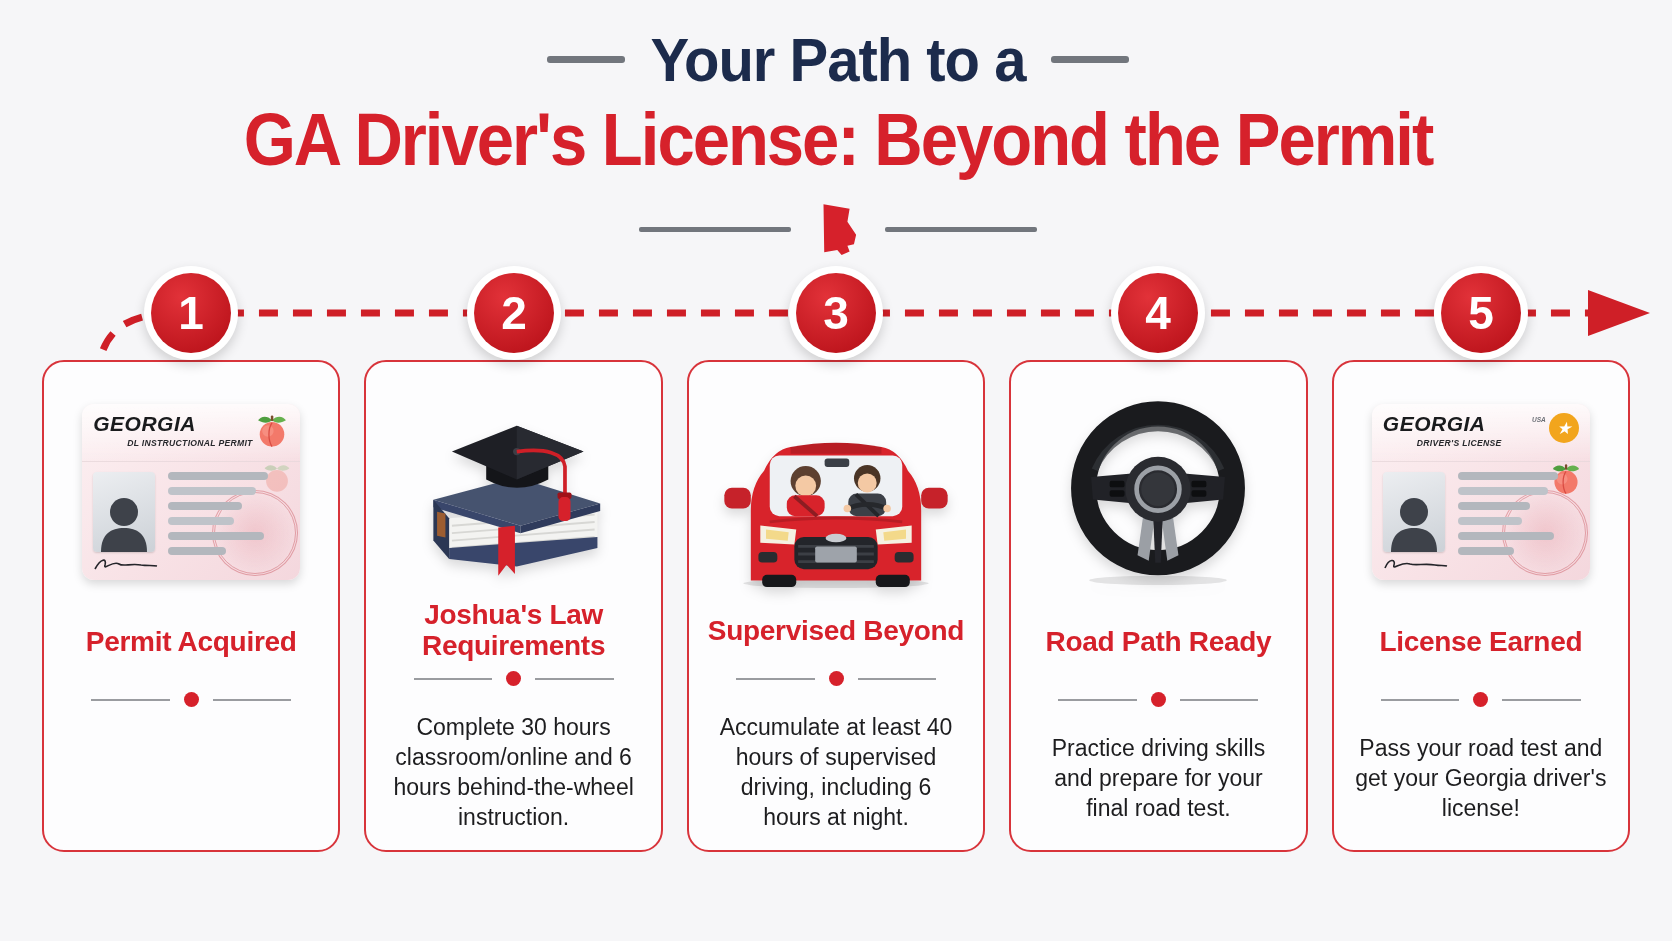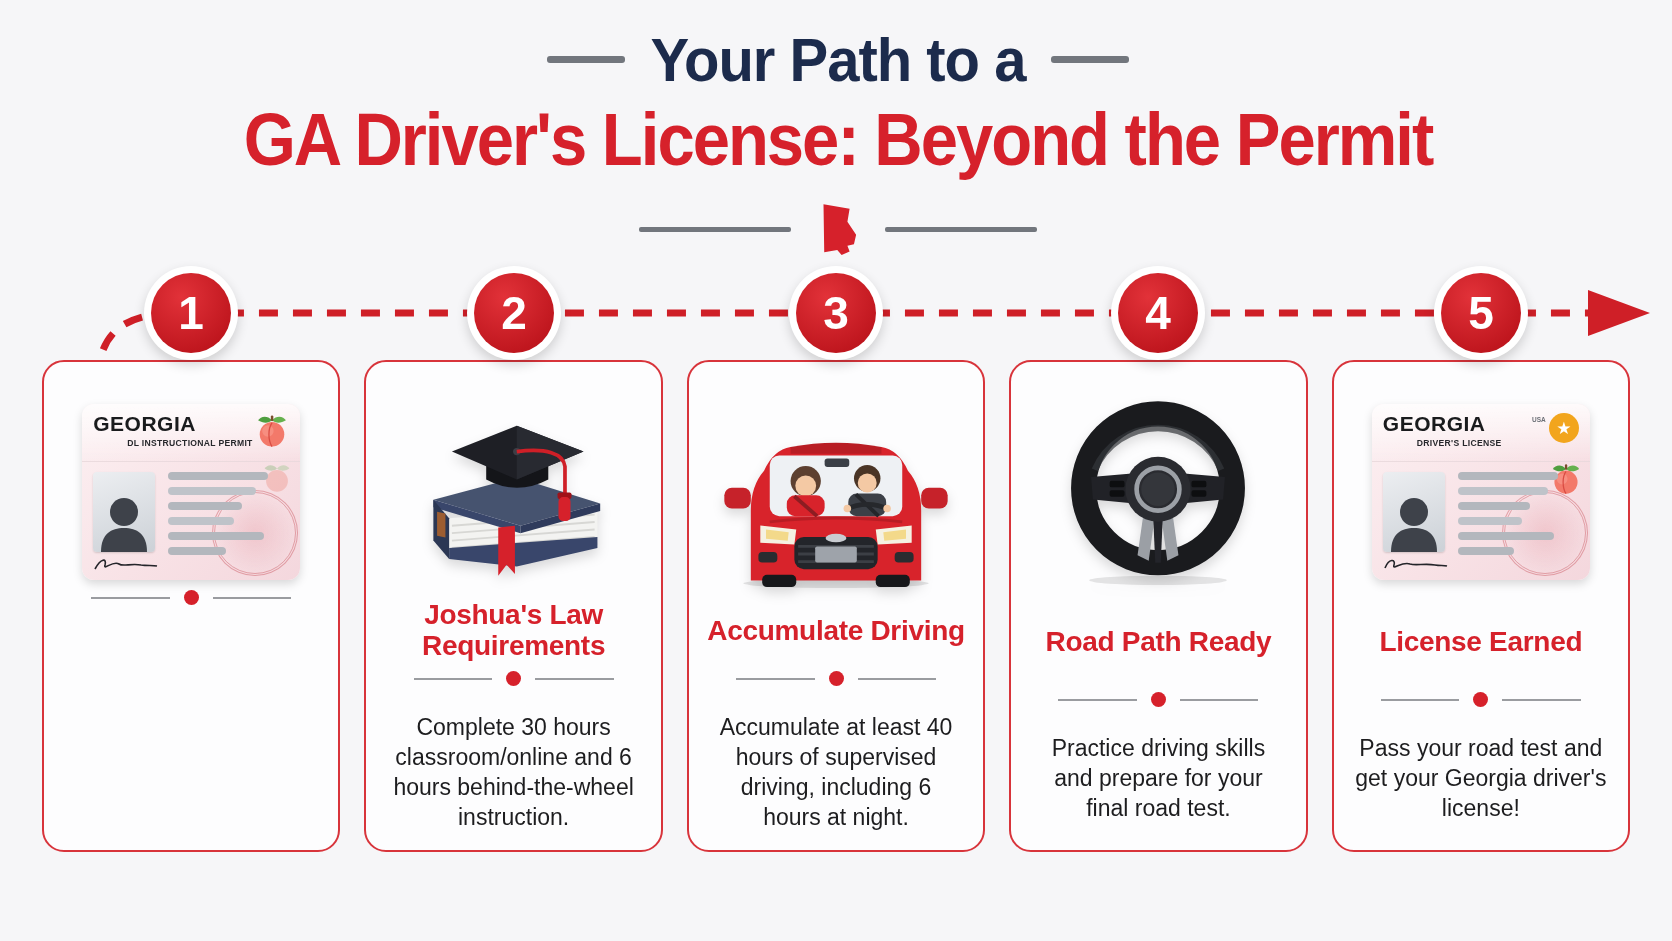--- a/index.html
+++ b/index.html
@@ -47,21 +47,21 @@
   .cards{
     position:absolute; top:360px; left:0; right:0; height:492px;
     display:flex; gap:24px; padding:0 42px; z-index:2;
   }
   .card{
     flex:1; background:#fdfdfe; border:2px solid #d8343b; border-radius:22px;
     display:flex; flex-direction:column; align-items:center;
     padding:34px 16px 18px;
   }
   .card-art{
-    height:192px; display:flex; align-items:center; justify-content:center;
+    height:192px; display:flex; align-items:center; justify-content:center;font-style:italic;
   }
   .card-title{
     height:96px; display:flex; align-items:center; justify-content:center;
     text-align:center; font-size:28px; line-height:1.08; font-weight:bold;
     color:#d6212b; letter-spacing:-.3px; margin-top:6px;
   }
   .card-divider{
     width:200px; display:flex; align-items:center; gap:14px; margin-top:2px;
   }
   .card-divider .dline{ flex:1; height:2px; background:#9a9ca0; }
@@ -200,20 +200,21 @@
               <div class="bar" style="width:100px"></div>
               <div class="bar" style="width:88px; background:#bfc3c9"></div>
               <div class="bar" style="width:74px"></div>
               <div class="bar" style="width:66px; background:#bfc3c9"></div>
               <div class="bar" style="width:96px"></div>
               <div class="bar" style="width:58px"></div>
             </div>
           </div>
         </div>
       </div>
+      <div class="card-title">Permit Acquired</div>
       <div class="card-divider">
         <span class="dline"></span>
           <span class="ddot"></span>
           <span class="dline"></span>
       </div>
     </div>
 
     <div class="card">
       <div class="card-art">
         <svg class="art-shadow" width="218" height="190" viewBox="0 0 230 205">
@@ -288,21 +289,21 @@
           <ellipse cx="120" cy="151" rx="11" ry="4.5" fill="#c9ccd1"></ellipse>
           <rect x="98" y="160" width="44" height="17" rx="2" fill="#9ea3aa"></rect>
 
           <rect x="38" y="166" width="20" height="11" rx="4" fill="#2a2c30"></rect>
           <rect x="182" y="166" width="20" height="11" rx="4" fill="#2a2c30"></rect>
 
           <rect x="42" y="190" width="36" height="13" rx="5" fill="#17181b"></rect>
           <rect x="162" y="190" width="36" height="13" rx="5" fill="#17181b"></rect>
         </svg>
       </div>
-      <div class="card-title">Accumulate Driving</div>
+      <div class="card-title">Supervised Beyond</div>
       <div class="card-divider">
         <span class="dline"></span>
           <span class="ddot"></span>
           <span class="dline"></span>
       </div>
       <div class="card-desc">Accumulate at least 40 hours of supervised driving, including 6 hours at night.</div>
     </div>
 
     <div class="card">
       <div class="card-art">

